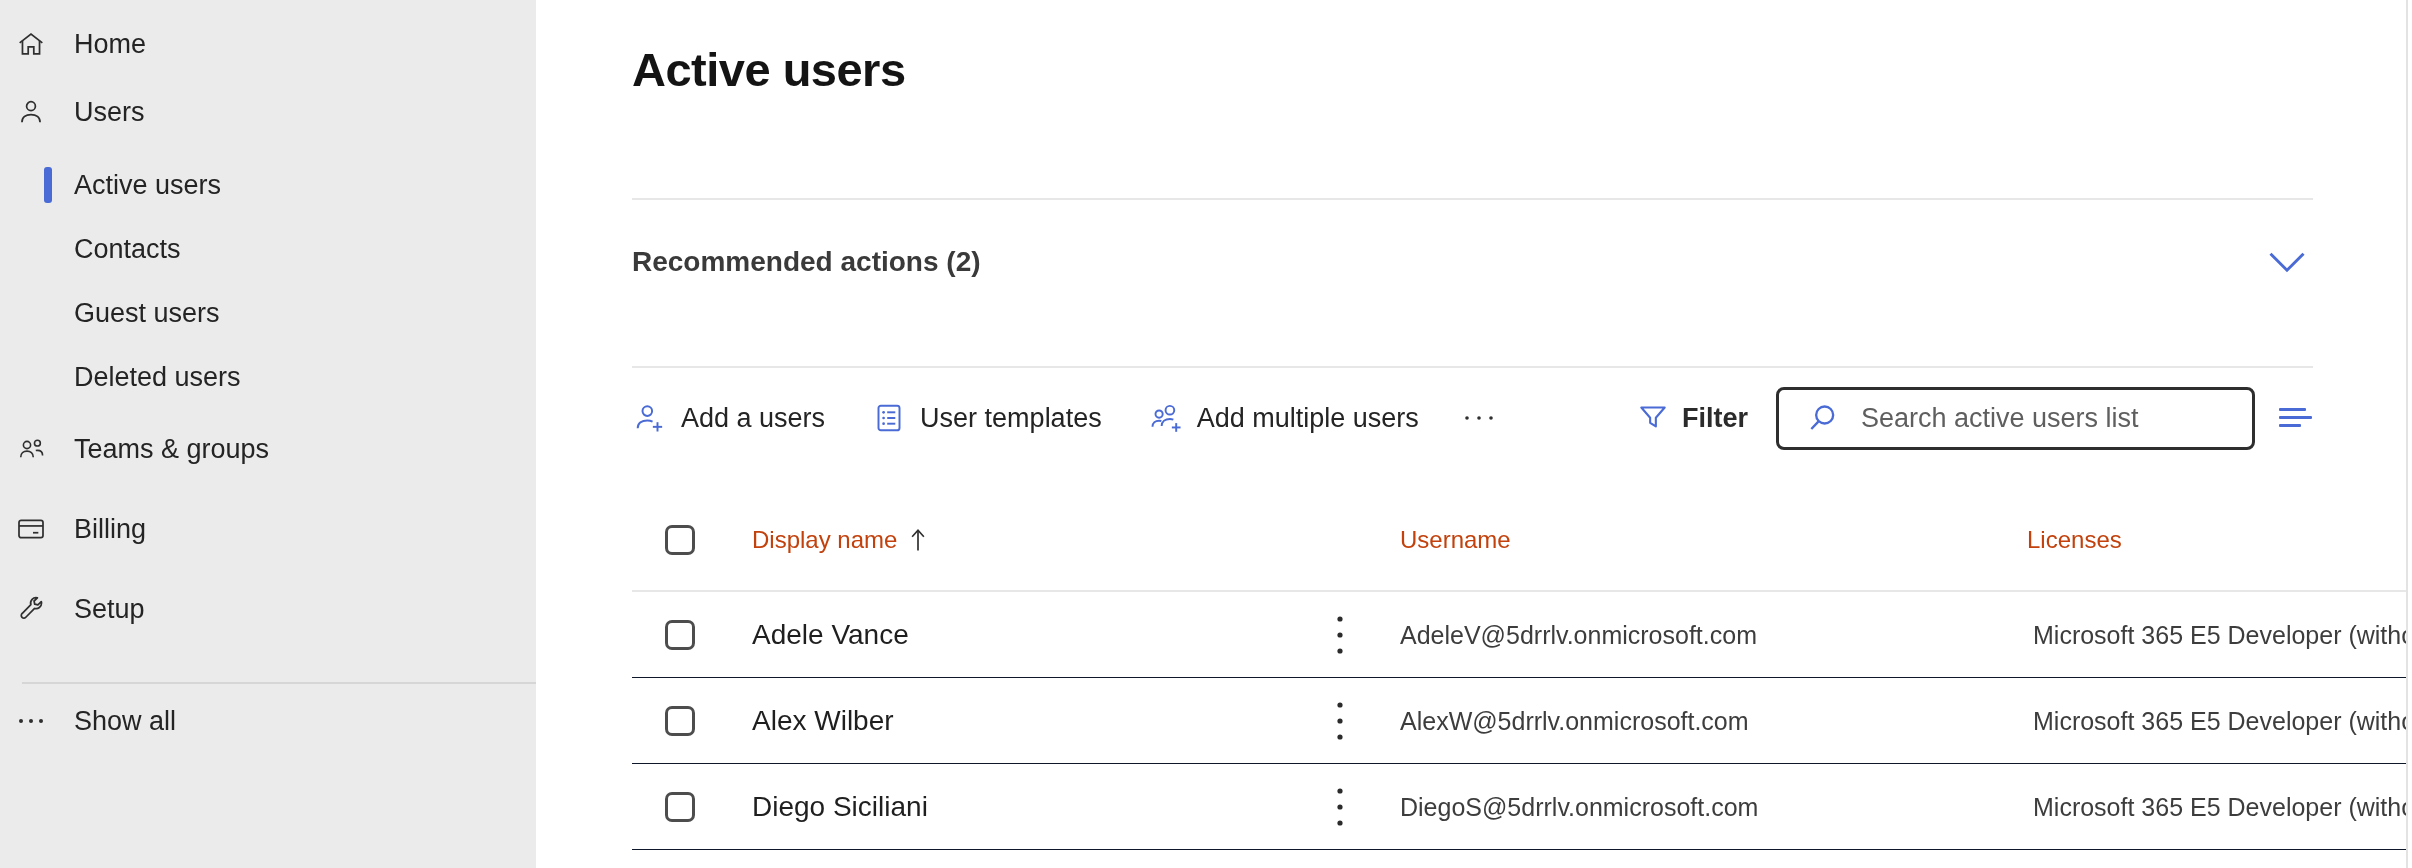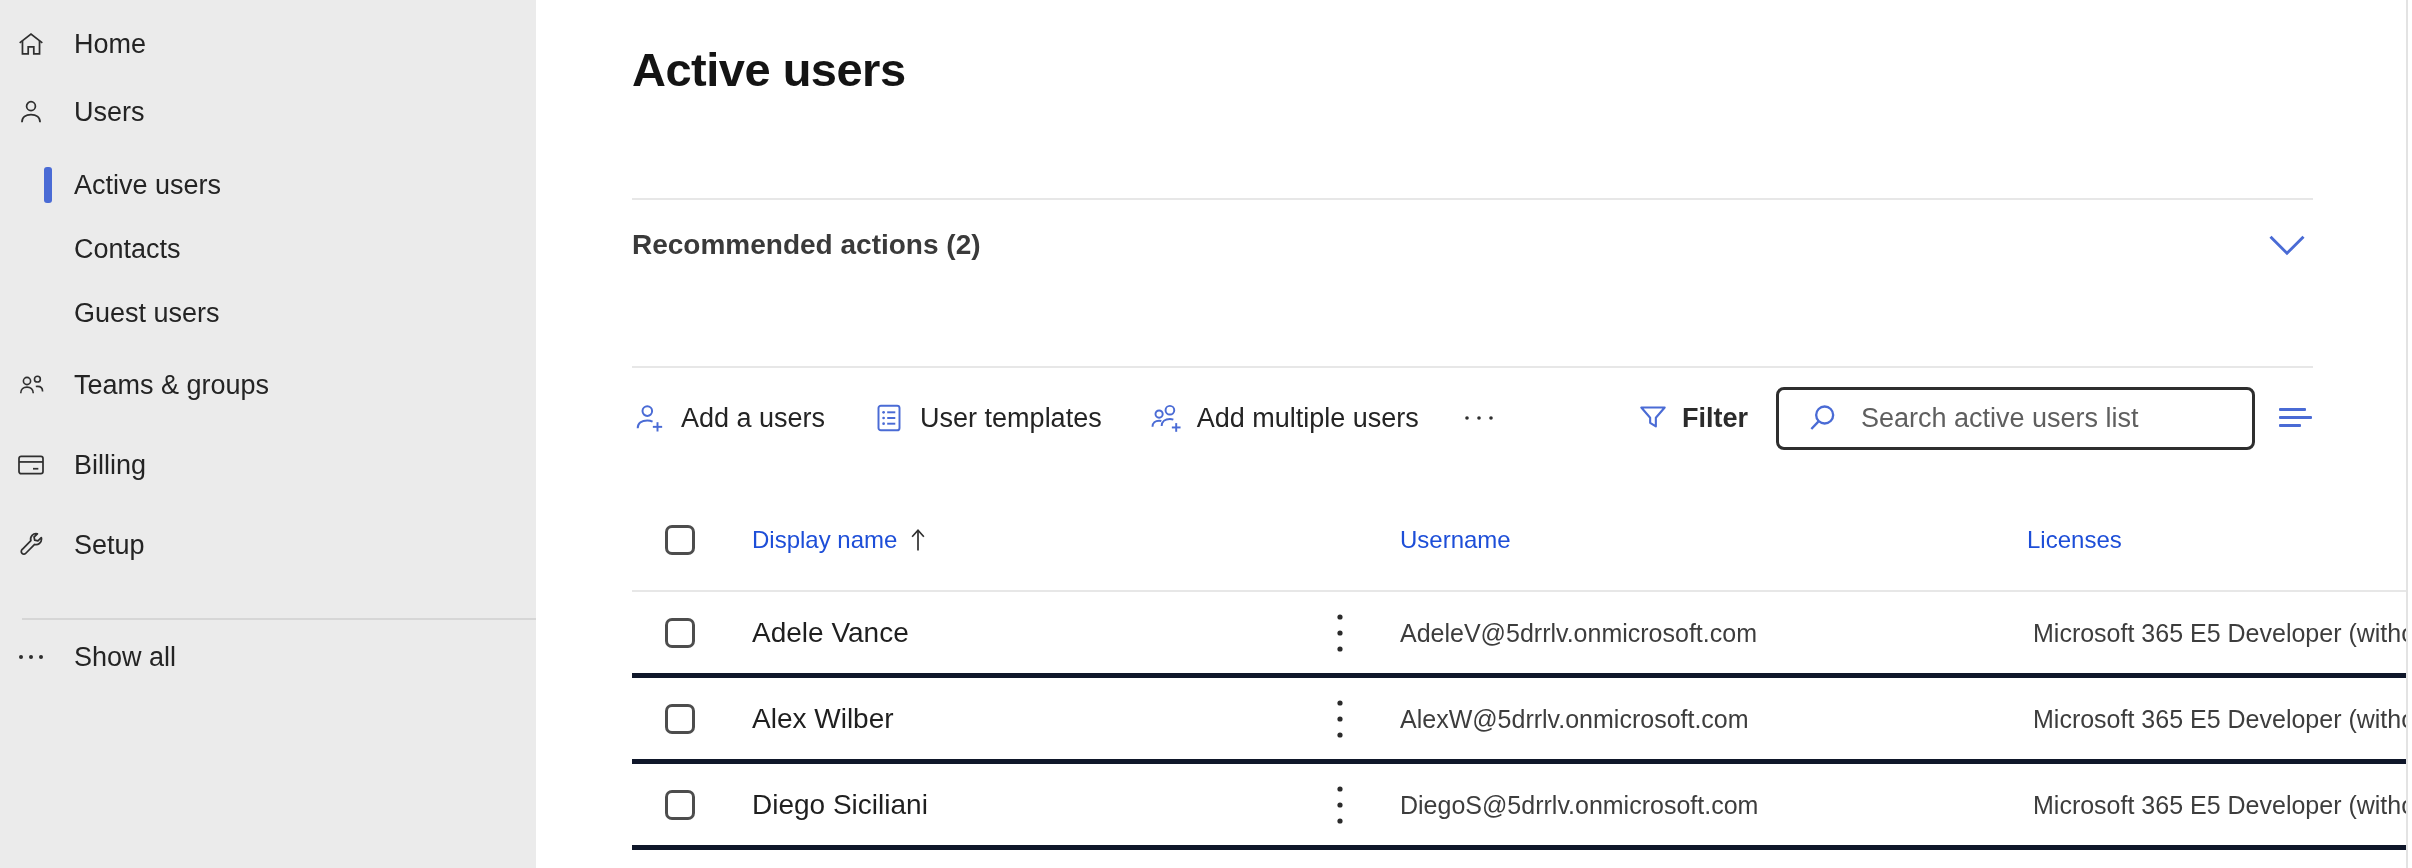--- a/index.html
+++ b/index.html
@@ -41,21 +41,21 @@
   
   .main { position:absolute; left:536px; top:0; right:0; bottom:0; background:#fff; }
   .page-title {
     position:absolute; left:96px; top:42px;
     font-size:47px; font-weight:700; color:#141414; letter-spacing:-0.5px;
   }
   .hr { position:absolute; height:2px; background:#e7e7e7; }
   .hr1 { left:96px; width:1681px; top:198px; }
   .hr2 { left:96px; width:1681px; top:366px; }
 
-  .rec-row { position:absolute; left:96px; top:182px; width:1681px; height:125px; }
+  .rec-row { position:absolute; left:96px; top:199px; width:1681px; height:125px; }
   .rec-label {
     position:absolute; left:0; top:50%; transform:translateY(-50%);
     font-size:28px; font-weight:700; color:#3a3a3a;
   }
   .rec-chev {
     position:absolute; right:4px; top:50%; transform:translateY(-50%);
     width:44px; height:34px; cursor:pointer;
   }
 
   
@@ -80,25 +80,25 @@
   }
   .search-input::placeholder { color:#5f5f5f; opacity:1; }
   .search-ic { position:absolute; left:26px; top:50%; transform:translateY(-50%);
     width:40px; height:40px; pointer-events:none; }
   .sortlines { margin-left:24px; width:34px; height:26px; cursor:pointer; }
 
   
   .table { position:absolute; left:96px; top:490px; width:1774px; }
   .thead { position:relative; height:102px; border-bottom:2px solid #e7e7e7; }
   .th { position:absolute; top:50%; transform:translateY(-50%);
-    font-size:24px; color:#1d4ed8; white-space:nowrap; cursor:pointer; }
+    font-size:24px; color:#c2410c; white-space:nowrap; cursor:pointer; }
   .th-name { left:120px; display:flex; align-items:center; gap:10px; }
   .th-user { left:768px; }
   .th-lic  { left:1395px; }
-  .row { position:relative; height:86px; border-bottom:5px solid #0f172a; overflow:hidden; }
+  .row { position:relative; height:86px; border-bottom:1px solid #0f172a; overflow:hidden; }
   .cell { position:absolute; top:50%; transform:translateY(-50%); white-space:nowrap; }
   .chk { position:absolute; left:33px; top:50%; transform:translateY(-50%);
     width:30px; height:30px; border:3px solid #4d4d4d; border-radius:7px;
     background:#fff; cursor:pointer; }
   .c-name { left:120px; font-size:28px; color:#1f1f1f; cursor:pointer; }
   .c-kebab { left:694px; width:28px; height:56px; display:flex; align-items:center;
     justify-content:center; cursor:pointer; }
   .c-user { left:768px; font-size:25px; color:#3d3d3d; }
   .c-lic  { left:1401px; right:0; overflow:hidden; font-size:25px; color:#3d3d3d; }
 
@@ -146,20 +146,23 @@
     </div>
 
     <div class="nav-item sub">
       <span>Contacts</span>
     </div>
 
     <div class="nav-item sub">
       <span>Guest users</span>
     </div>
 
+    <div class="nav-item sub">
+      <span>Deleted users</span>
+    </div>
 
     <div class="nav-item mt8">
       <span class="ic">
         <svg width="32" height="32" viewBox="0 0 24 24" fill="none" class="dk" stroke-width="1.2">
           <circle cx="9" cy="9" r="2.7"></circle>
           <path d="M4.3 18.2 c0-3 2.1-4.6 4.7-4.6 s4.7 1.6 4.7 4.6"></path>
           <circle cx="16.8" cy="7.6" r="2.2"></circle>
           <path d="M15.6 13.1 c.4-.1.8-.1 1.2-.1 2.2 0 3.9 1.3 3.9 3.8"></path>
         </svg>
       </span>

